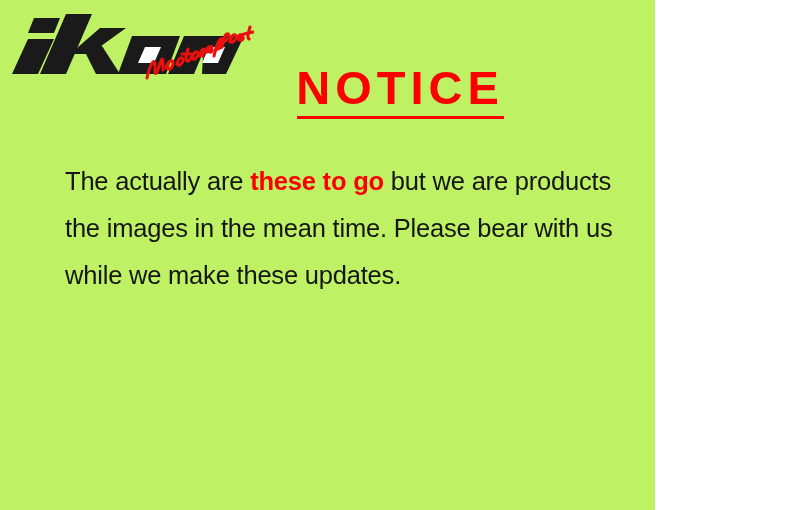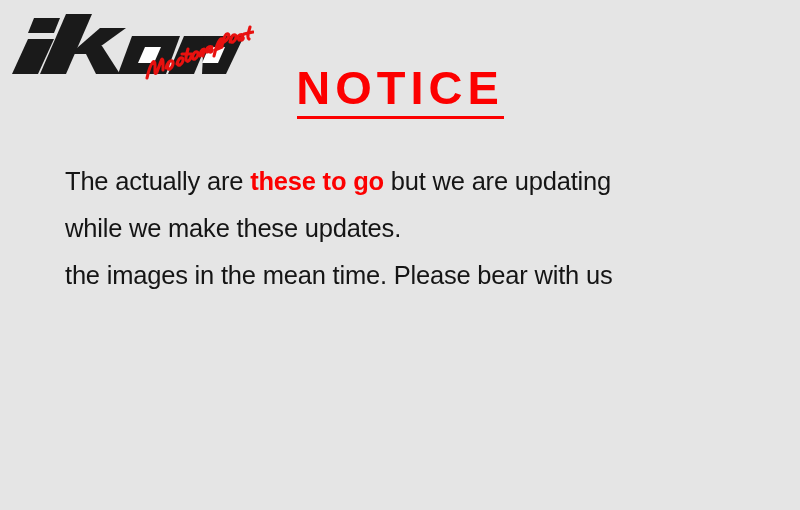--- a/index.html
+++ b/index.html
@@ -9,23 +9,23 @@
   }
   body {
     width: 800px;
     height: 510px;
     background: #ffffff;
     font-family: "Liberation Sans", sans-serif;
     overflow: hidden;
   }
   .banner {
     position: relative;
-    width: 800px;
+    width: 655px;
     height: 510px;
-    background: #e5e5e5;
+    background: #bef264;
     box-sizing: border-box;
   }
 
   
   .brand-logo {
     position: absolute;
     left: 4px;
     top: 6px;
     width: 250px;
     height: 76px;
@@ -142,24 +142,24 @@
   <div class="notice-heading-wrap">
     <span class="notice-heading">NOTICE</span>
   </div>
   <div class="notice-rule"></div>
 
   <div class="notice-body">
 
 
     <div class="notice-paragraph">
       <span class="notice-line">
-        <span>The actually are </span><span class="hl">these to go</span><span> but we are updating</span>
+        <span>The actually are </span><span class="hl">these to go</span><span> but we are products</span>
+      </span>
+      <span class="notice-line">
+        <span>the images in the mean time. Please bear with us</span>
       </span>
       <span class="notice-line">
         <span>while we make these updates.</span>
-      </span>
-      <span class="notice-line">
-        <span>the images in the mean time. Please bear with us</span>
       </span>
     </div>
 
   </div>
 </div>
 
 </body></html>

